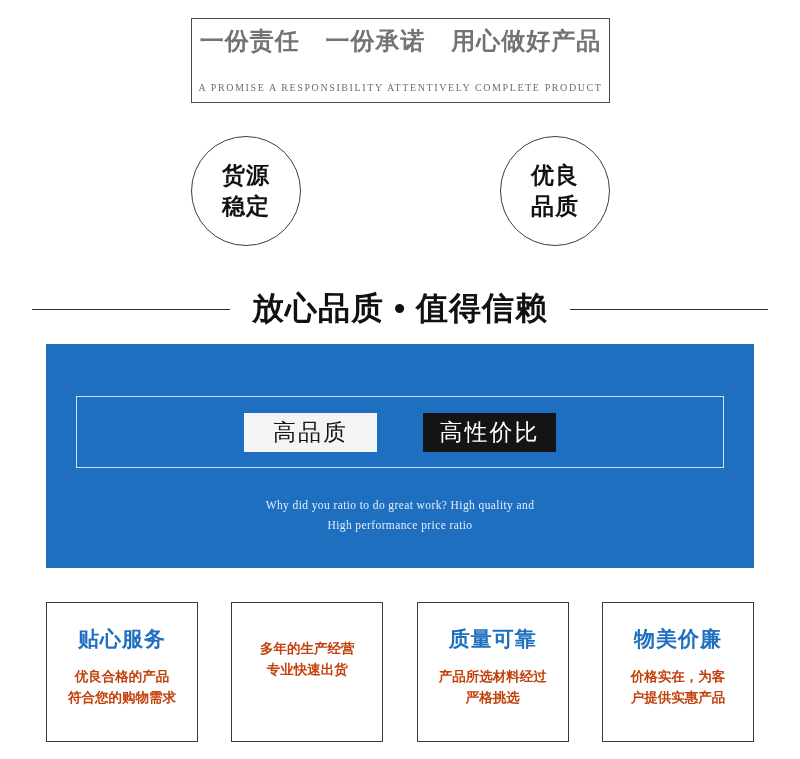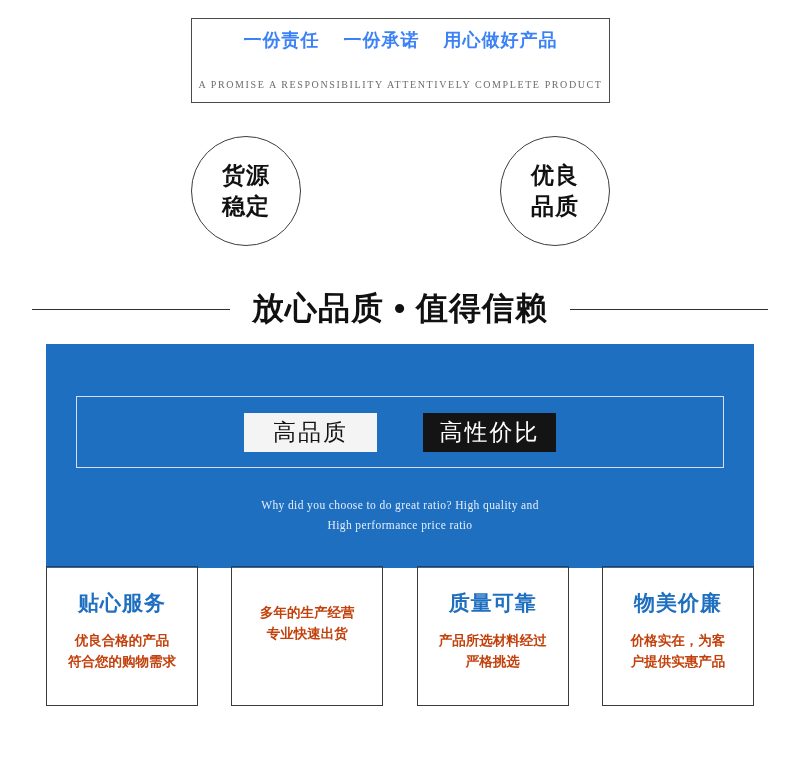--- a/index.html
+++ b/index.html
@@ -29,24 +29,24 @@
     width: 419px;
     height: 85px;
     border: 1px solid #4a4a4a;
     box-sizing: border-box;
     display: flex;
     flex-direction: column;
     align-items: center;
     justify-content: center;
   }
   .banner-cn {
-    font-size: 18px;
-    font-weight: bold;
-    letter-spacing: 1px;
-    color: #3b82f6;
+    font-size: 24px;
+    font-weight: bold;
+    letter-spacing: 1px;
+    color: #737373;
     white-space: nowrap;
     line-height: 1.1;
   }
   .banner-cn span { margin: 0 9px; }
   .banner-en {
     margin-top: 28px;
     font-size: 10px;
     letter-spacing: 1.6px;
     color: #6d6d6d;
     font-family: "Liberation Serif", serif;
@@ -161,21 +161,21 @@
     font-size: 11.5px;
     line-height: 1.7;
     color: #e6eefa;
     letter-spacing: 0.4px;
   }
 
   
   .features {
     position: absolute;
     left: 46px;
-    top: 566px;
+    top: 602px;
     width: 708px;
     height: 140px;
     display: flex;
     justify-content: space-between;
   }
   .feature {
     width: 152px;
     height: 140px;
     border: 1px solid #3a3a3a;
     box-sizing: border-box;
@@ -233,21 +233,21 @@
   </div>
 
   <div class="blue-panel">
     <div class="blue-inner">
       <div class="tagpair">
         <div class="tag tag-light">高品质</div>
         <div class="tag tag-dark">高性价比</div>
       </div>
     </div>
     <div class="blue-caption">
-      <div>Why did you choose to do great ratio? High quality and</div>
+      <div>Why did you ratio to do great work? High quality and</div>
       <div>High performance price ratio</div>
     </div>
   </div>
 
   <div class="features">
     <div class="feature">
       <div class="feature-title">贴心服务</div>
       <div class="feature-desc">优良合格的产品
 符合您的购物需求</div>
     </div>

